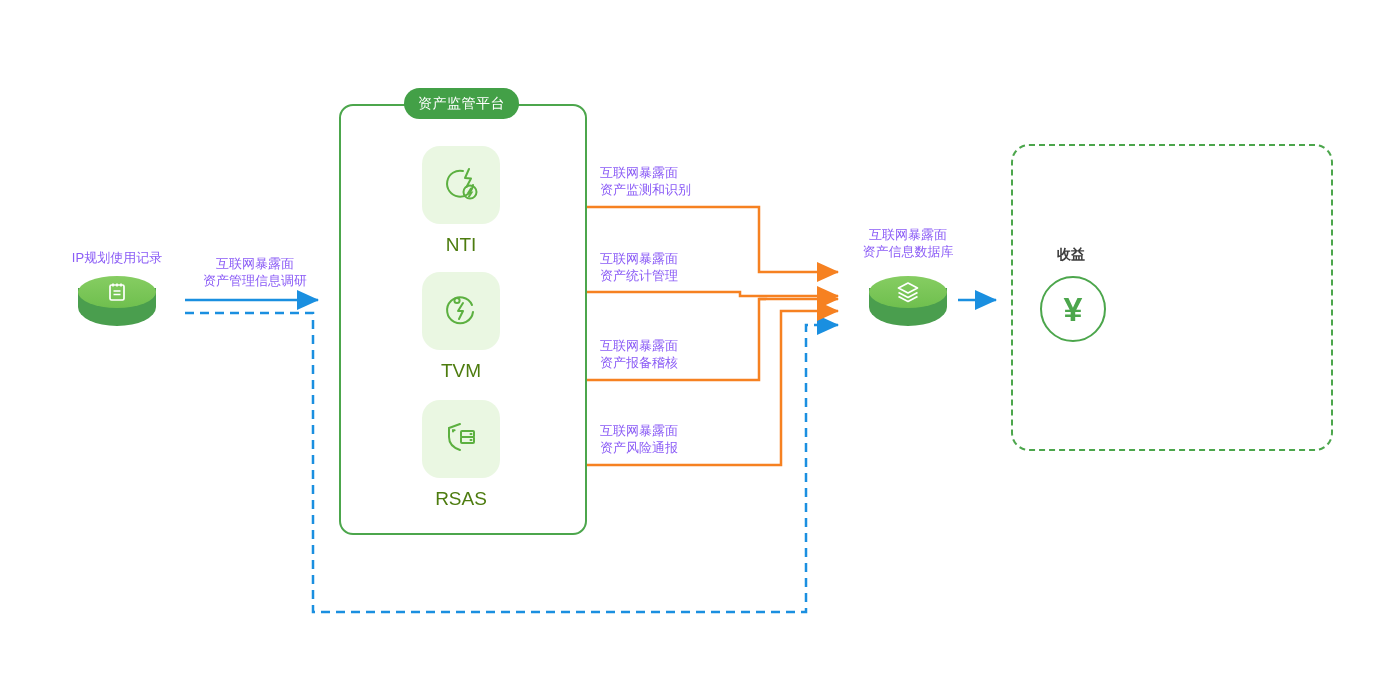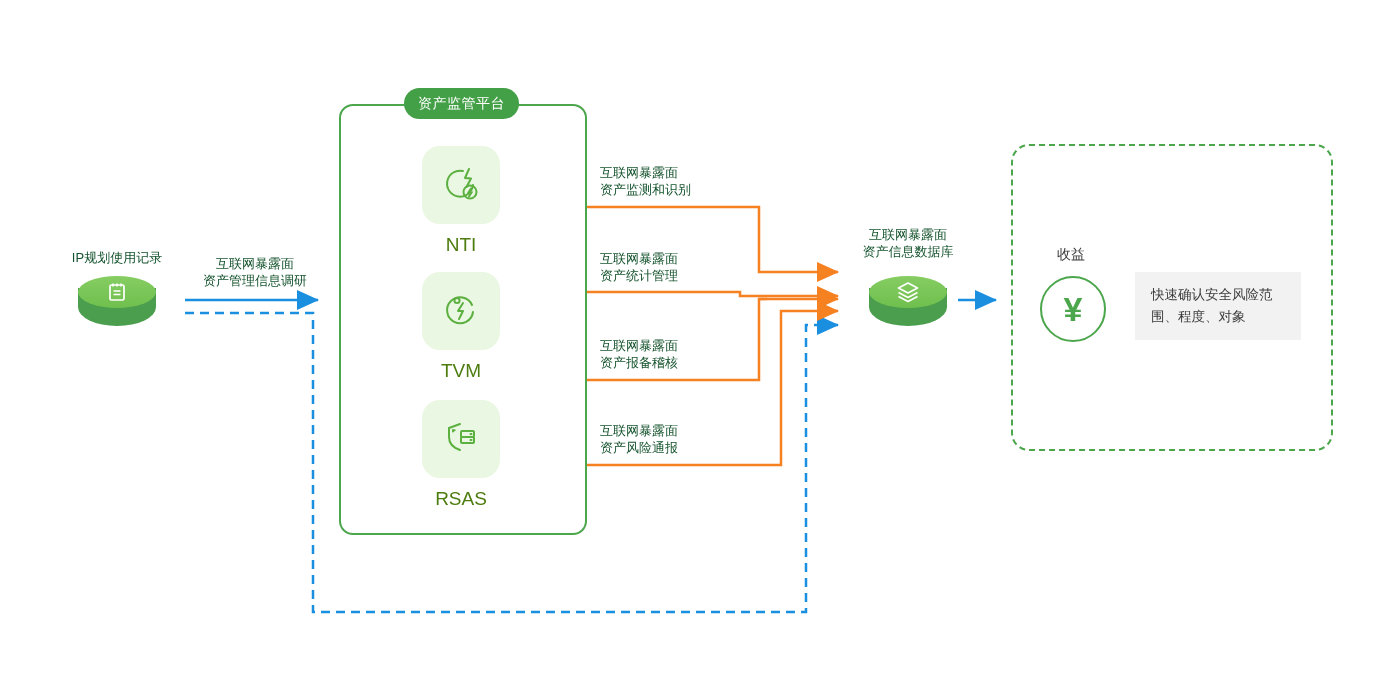--- a/index.html
+++ b/index.html
@@ -2,21 +2,21 @@
 <html><head>
 <meta charset="utf-8">
 <style>
   html,body{margin:0;padding:0;background:#ffffff;}
   body{width:1398px;height:697px;position:relative;overflow:hidden;
        font-family:"Liberation Sans","DejaVu Sans",sans-serif;color:#333;}
   #stage{position:absolute;left:0;top:0;width:1398px;height:697px;}
   svg.wires{position:absolute;left:0;top:0;width:1398px;height:697px;pointer-events:none;}
 
   
-  .lbl{position:absolute;font-size:13px;line-height:17px;color:#14532d;white-space:pre-line;}
+  .lbl{position:absolute;font-size:13px;line-height:17px;color:#8b5cf6;white-space:pre-line;}
   .lbl.ctr{text-align:center;}
 
   
   .cyl{position:absolute;width:78px;height:62px;}
   .cyl .body{position:absolute;left:0;top:12px;width:78px;height:38px;
              background:#4a9e4e;border-radius:0 0 39px 39px/0 0 19px 19px;}
   .cyl .top{position:absolute;left:0;top:0;width:78px;height:32px;border-radius:50%;
             background:#7ec85a;background:linear-gradient(180deg,#86cd62,#6fbf4e);}
   .cyl .ico{position:absolute;left:0;top:0;width:78px;height:32px;
             display:flex;align-items:center;justify-content:center;}
@@ -33,21 +33,21 @@
 
   
   #benefit{position:absolute;left:1011px;top:144px;width:318px;height:303px;
            background:#fff;border:2px dashed #4ca64c;border-radius:18px;}
   .bcard{position:absolute;left:1135px;width:166px;background:#f2f2f2;
          font-size:13.5px;line-height:22px;color:#3c3c3c;
          display:flex;align-items:center;padding:0 16px;box-sizing:border-box;}
   #yen{position:absolute;left:1040px;top:276px;width:62px;height:62px;border-radius:50%;
        border:2px solid #4ca64c;display:flex;align-items:center;justify-content:center;
        color:#4ca64c;font-size:34px;font-weight:700;}
-  #yen-cap{position:absolute;left:1040px;top:246px;width:62px;text-align:center;font-size:14px;color:#3c3c3c;}
+  #yen-cap{position:absolute;left:1040px;top:246px;width:62px;text-align:center;font-size:14px;color:#3c3c3c;font-weight:bold;}
 </style>
 </head>
 <body>
 
 <div id="stage">
 
   <svg class="wires" viewBox="0 0 1398 697">
     <defs>
       <marker id="arrO" markerWidth="9" markerHeight="8" refX="8.5" refY="4" orient="auto">
         <path d="M0,0 L9,4 L0,8 Z" fill="#f68121"></path>
@@ -153,15 +153,14 @@
   <svg class="wires" viewBox="0 0 1398 697">
     <path d="M958,300 L996,300" stroke="#1a8fe0" stroke-width="2.5" fill="none" marker-end="url(#arrB)"></path>
   </svg>
 
   <div id="benefit"></div>
   <div id="yen-cap">收益</div>
   <div id="yen">
     <span>¥</span>
   </div>
 
-  <div class="bcard" style="top:272px;height:68px;">快速确认安全风险范围、程度、对象</div>
 
 </div>
 
 </body></html>

